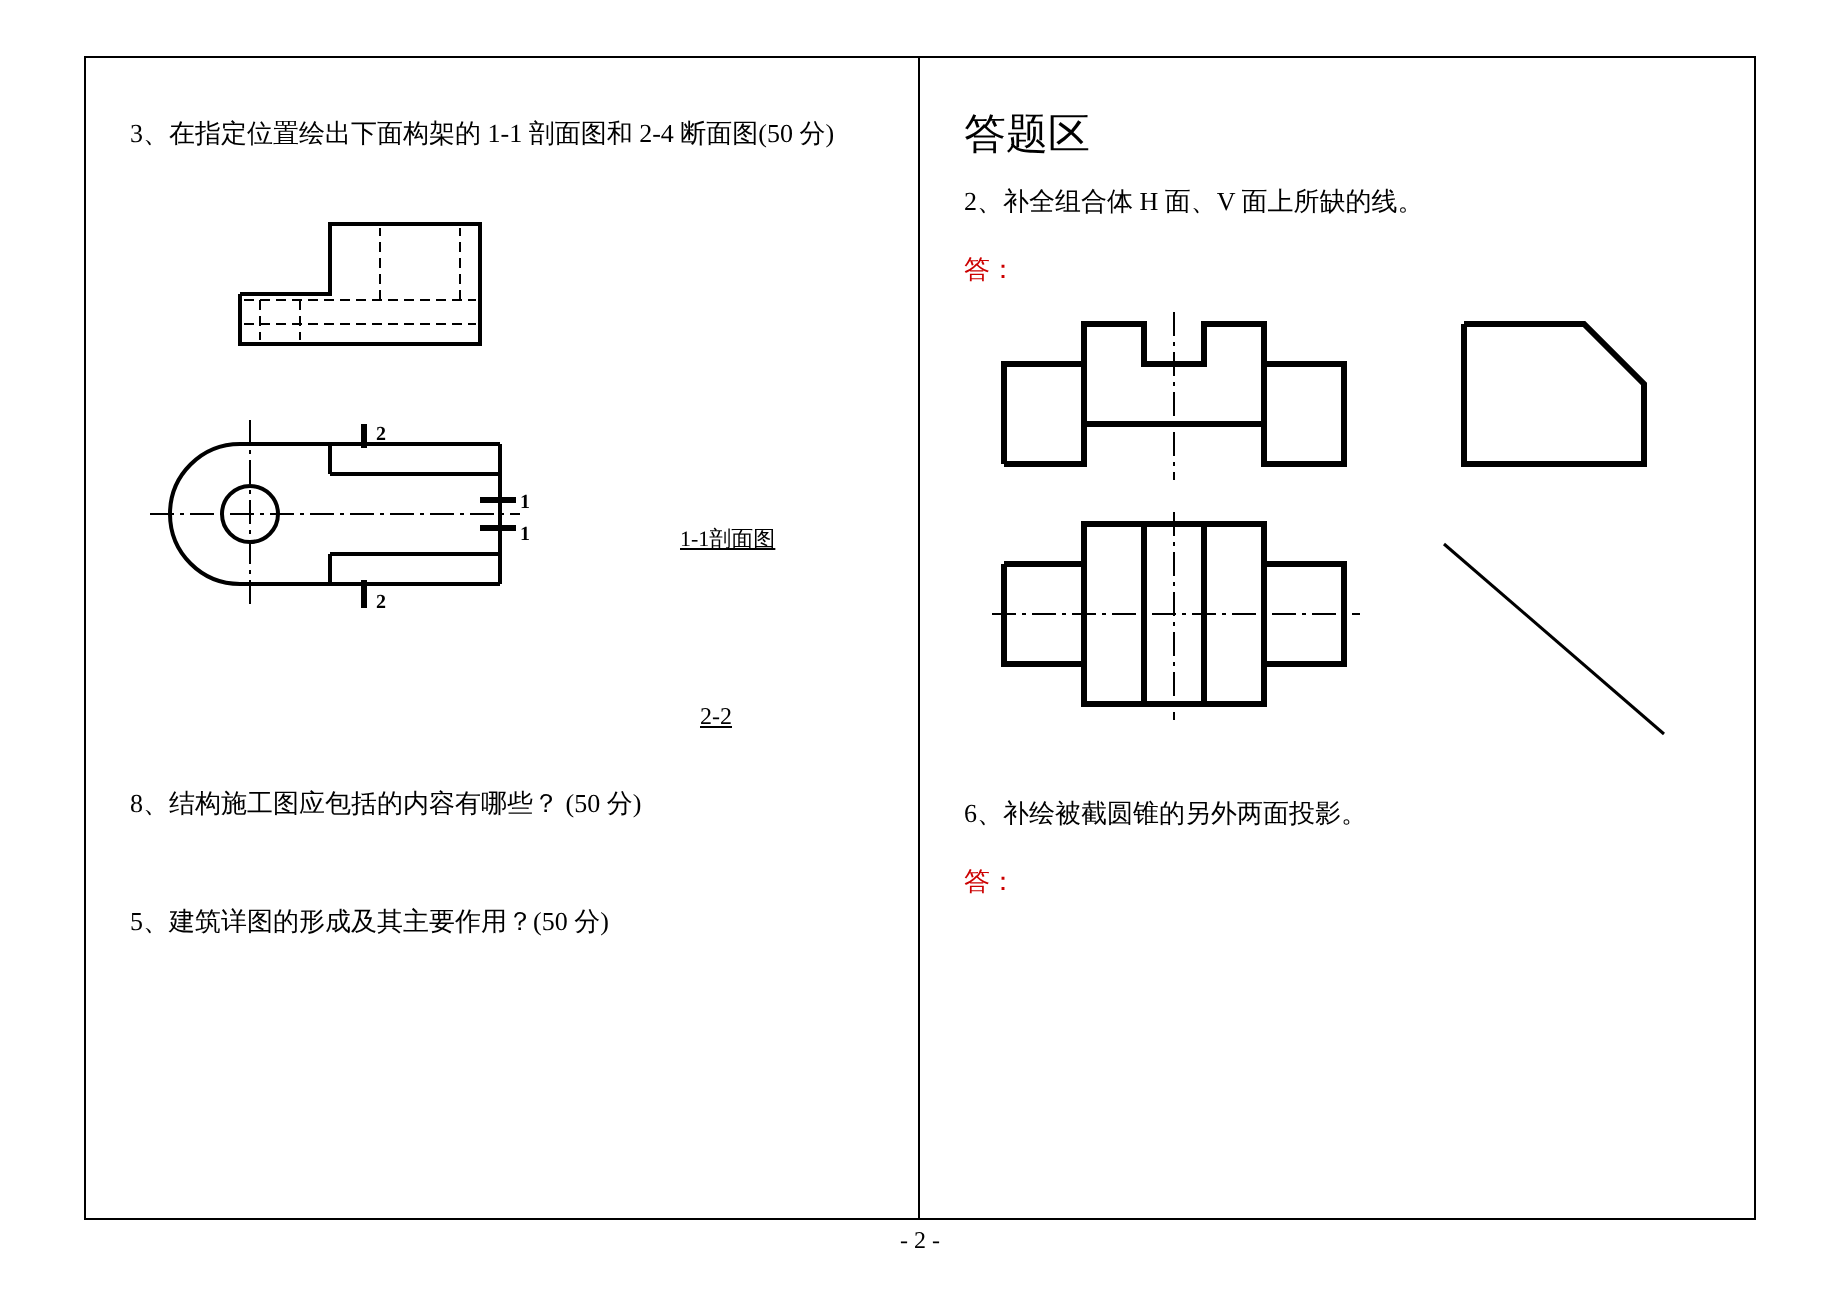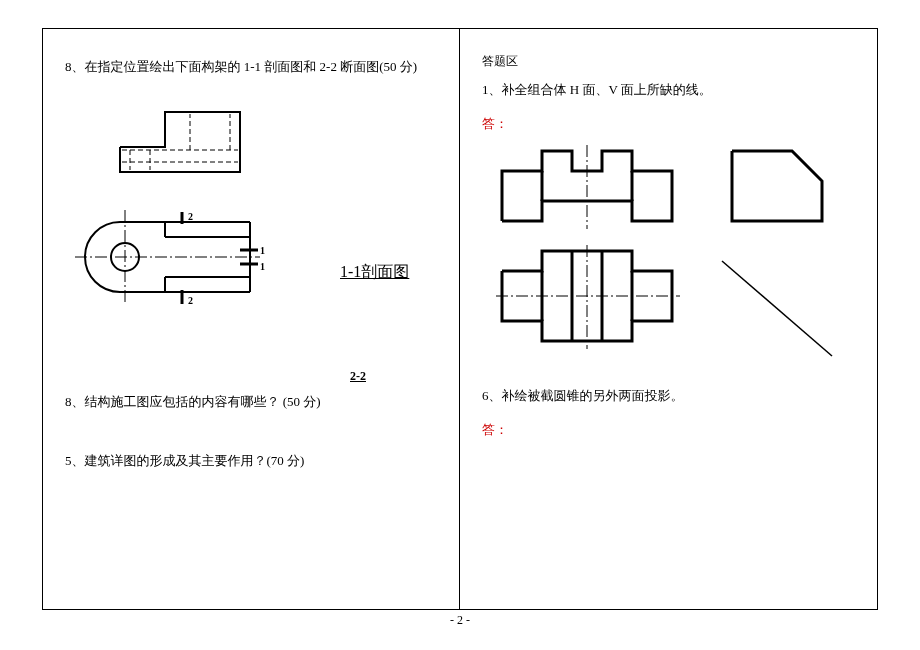--- a/index.html
+++ b/index.html
@@ -26,40 +26,40 @@
       height: 100%;
     }
     .col {
       width: 50%;
       padding: 18px 22px;
       position: relative;
     }
     .col-left { border-right: 1px solid #000; }
     .q { margin: 10px 0 14px 0; line-height: 1.6; }
     .answer-title {
-      font-size: 12px;
+      font-size: 21px;
       font-weight: normal;
       margin-bottom: 10px;
       margin-top: 6px;
     }
     .answer-label { color: #c00; margin: 4px 0 8px 0; }
     .label-11 {
       position: absolute;
-      font-size: 16px;
+      font-size: 11px;
       text-decoration: underline;
       left: 275px;
       top: 170px;
     }
     .label-22 {
       position: absolute;
       font-size: 12px;
-      font-weight: bold;
+      font-weight: normal;
       text-decoration: underline;
       left: 285px;
-      top: 277px;
+      top: 259px;
     }
     .page-num {
       position: absolute;
       bottom: 22px;
       left: 0;
       right: 0;
       text-align: center;
       font-size: 12px;
     }
     .figure-left {
@@ -72,21 +72,21 @@
     }
     svg { display: block; }
   </style>
 </head>
 <body>
 
 <div class="page-border">
   <div class="columns">
 
     <div class="col col-left">
-      <div class="q">8、在指定位置绘出下面构架的 1-1 剖面图和 2-2 断面图(50 分)</div>
+      <div class="q">3、在指定位置绘出下面构架的 1-1 剖面图和 2-4 断面图(50 分)</div>
 
       <div class="figure-left">
         <svg width="230" height="240">
 
           <g transform="translate(45,10)">
             <polyline points="10,45 10,70 130,70 130,10 55,10 55,45 10,45" fill="none" stroke="#000" stroke-width="2"></polyline>
             <line x1="55" y1="10" x2="55" y2="45" stroke="#000" stroke-width="2"></line>
 
             <line x1="12" y1="60" x2="128" y2="60" stroke="#000" stroke-width="1" stroke-dasharray="5,3"></line>
             <line x1="12" y1="48" x2="128" y2="48" stroke="#000" stroke-width="1" stroke-dasharray="5,3"></line>
@@ -124,26 +124,26 @@
             <text x="150" y="58" font-size="10" font-weight="bold">1</text>
           </g>
         </svg>
         <div class="label-11">1-1剖面图</div>
         <div class="label-22">2-2</div>
       </div>
 
       <div style="height:50px"></div>
       <div class="q">8、结构施工图应包括的内容有哪些？  (50 分)</div>
       <div style="height:14px"></div>
-      <div class="q">5、建筑详图的形成及其主要作用？(70 分)</div>
+      <div class="q">5、建筑详图的形成及其主要作用？(50 分)</div>
     </div>
 
     <div class="col col-right">
       <div class="answer-title">答题区</div>
-      <div class="q">1、补全组合体 H 面、V 面上所缺的线。</div>
+      <div class="q">2、补全组合体 H 面、V 面上所缺的线。</div>
       <div class="answer-label">答：</div>
 
       <div class="figure-right">
         <svg width="380" height="235">
 
           <g transform="translate(20,10)">
             <polyline points="0,70 0,20 40,20 40,0 70,0 70,20 100,20 100,0 130,0 130,20 170,20 170,70 130,70 130,50 40,50 40,70 0,70" fill="none" stroke="#000" stroke-width="3"></polyline>
             <line x1="40" y1="50" x2="40" y2="20" stroke="#000" stroke-width="3"></line>
             <line x1="130" y1="50" x2="130" y2="20" stroke="#000" stroke-width="3"></line>
 

